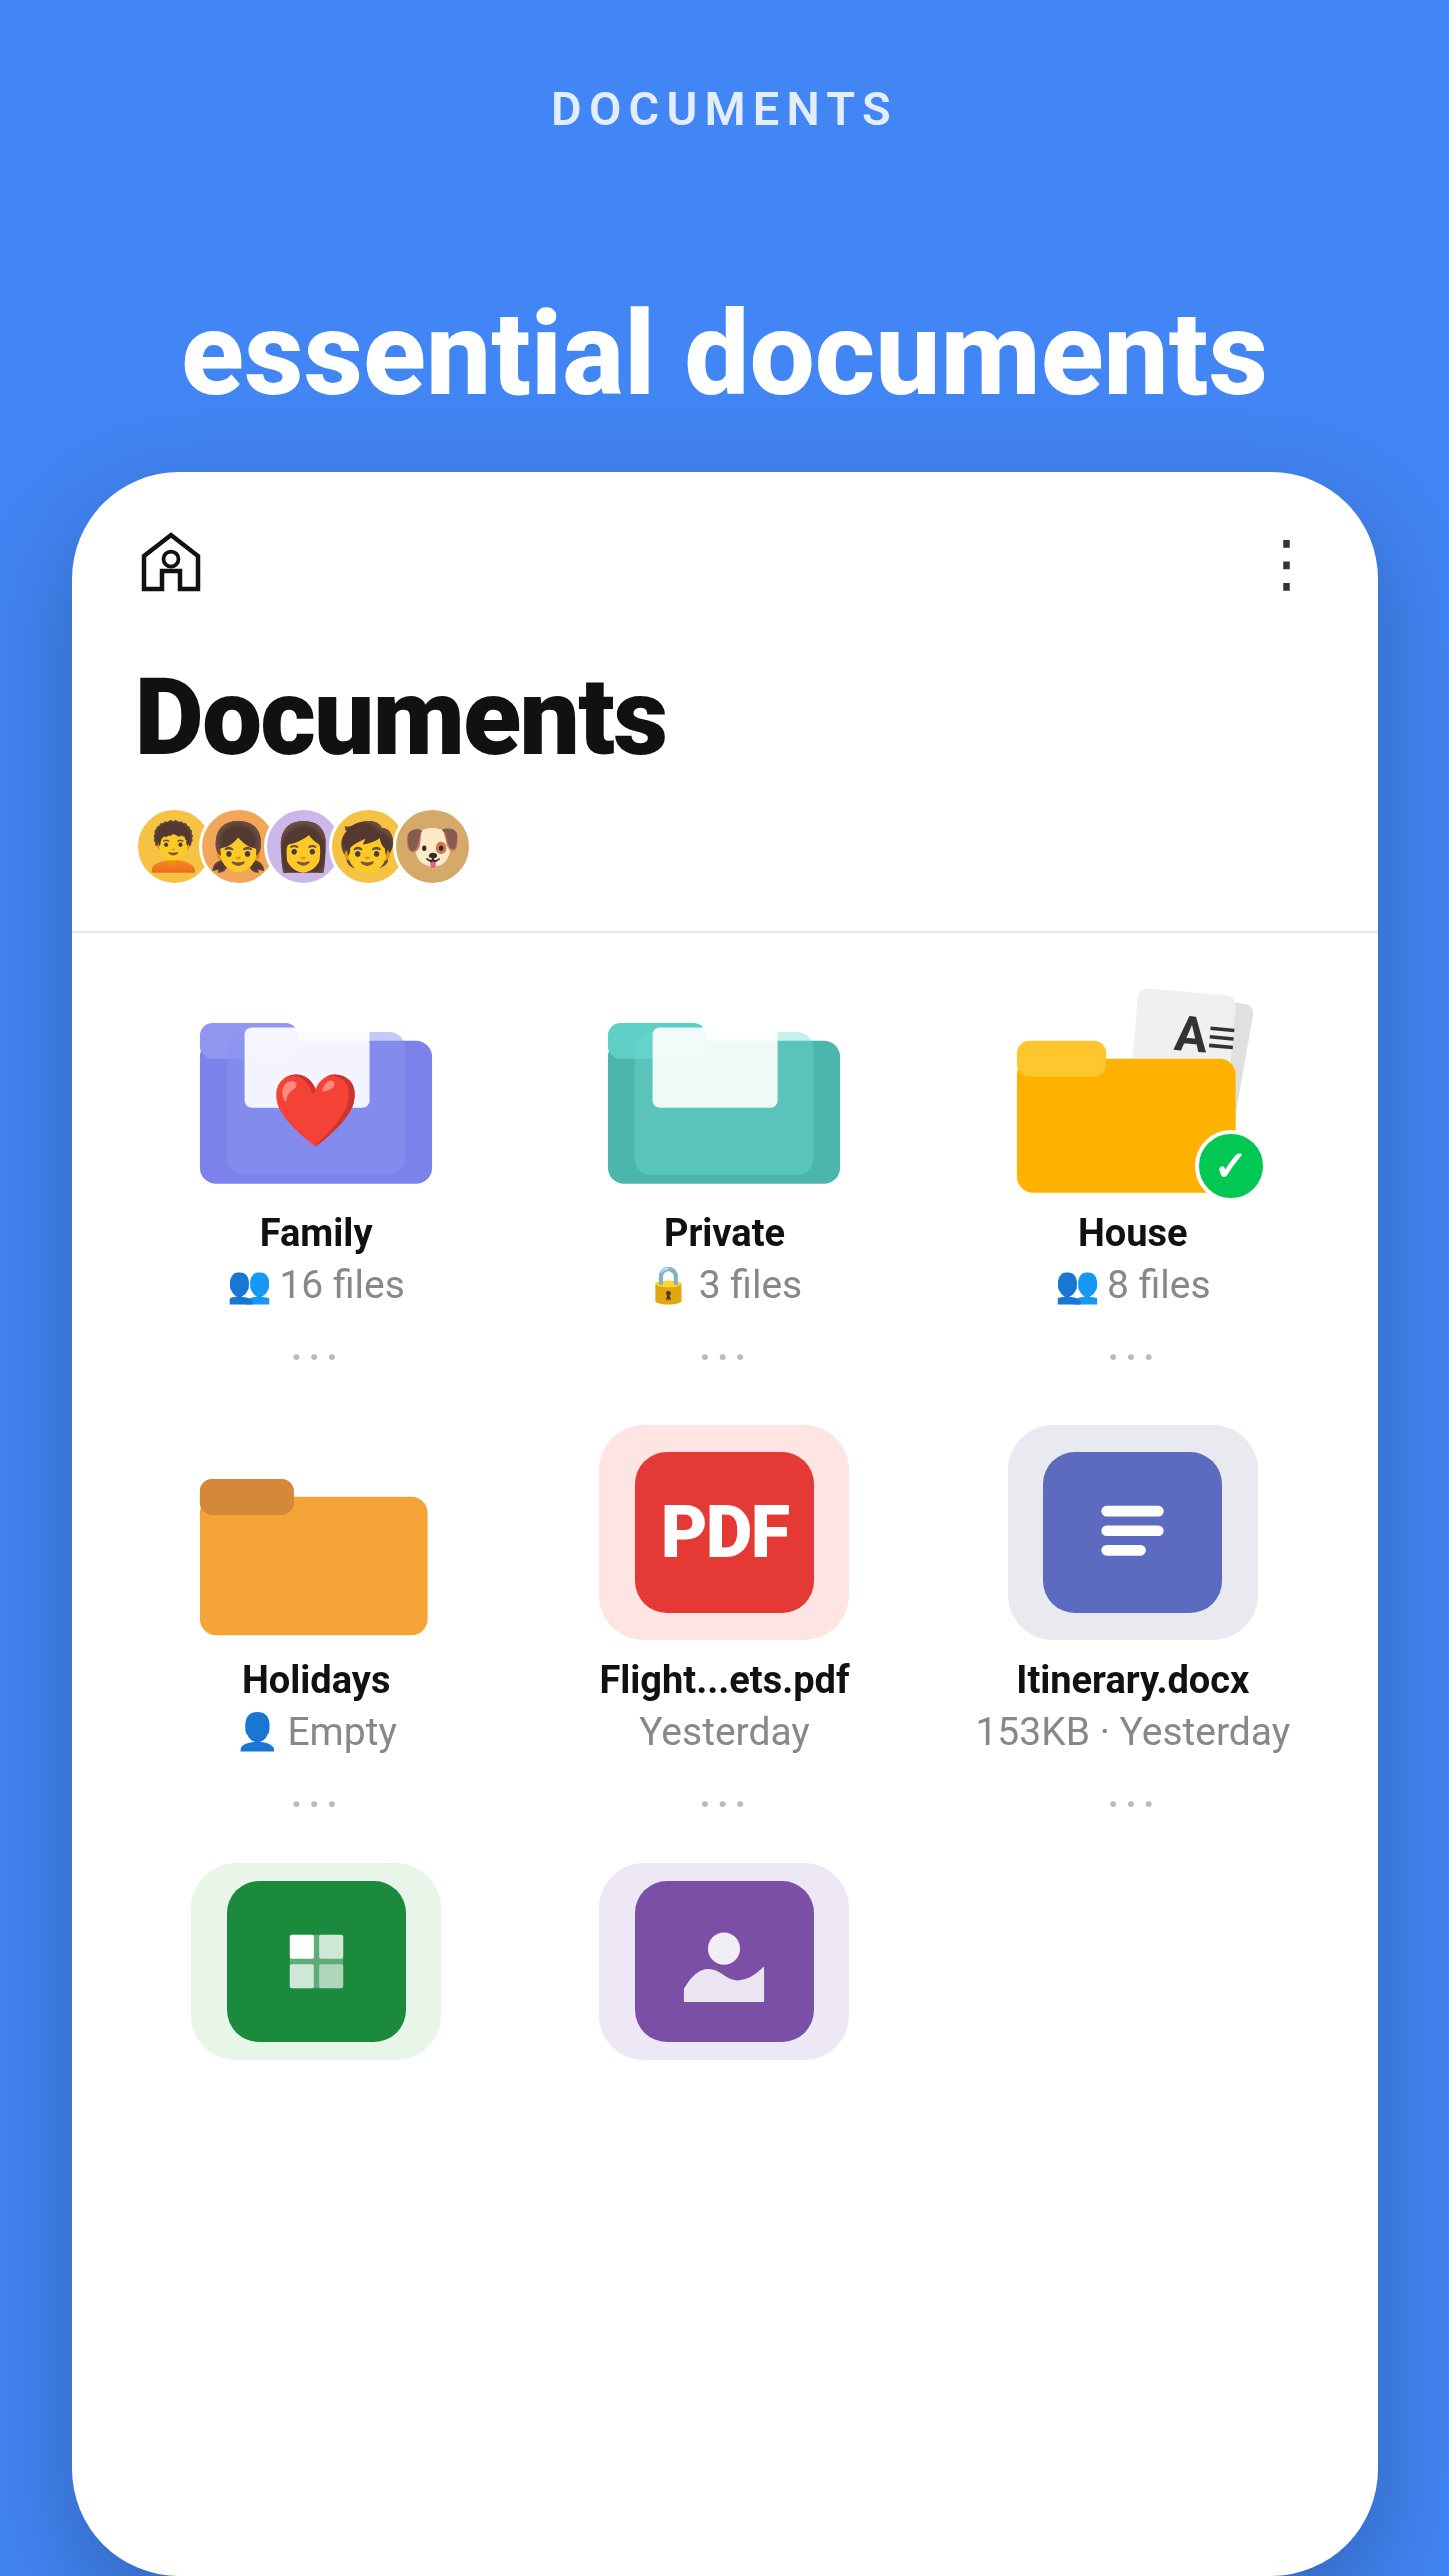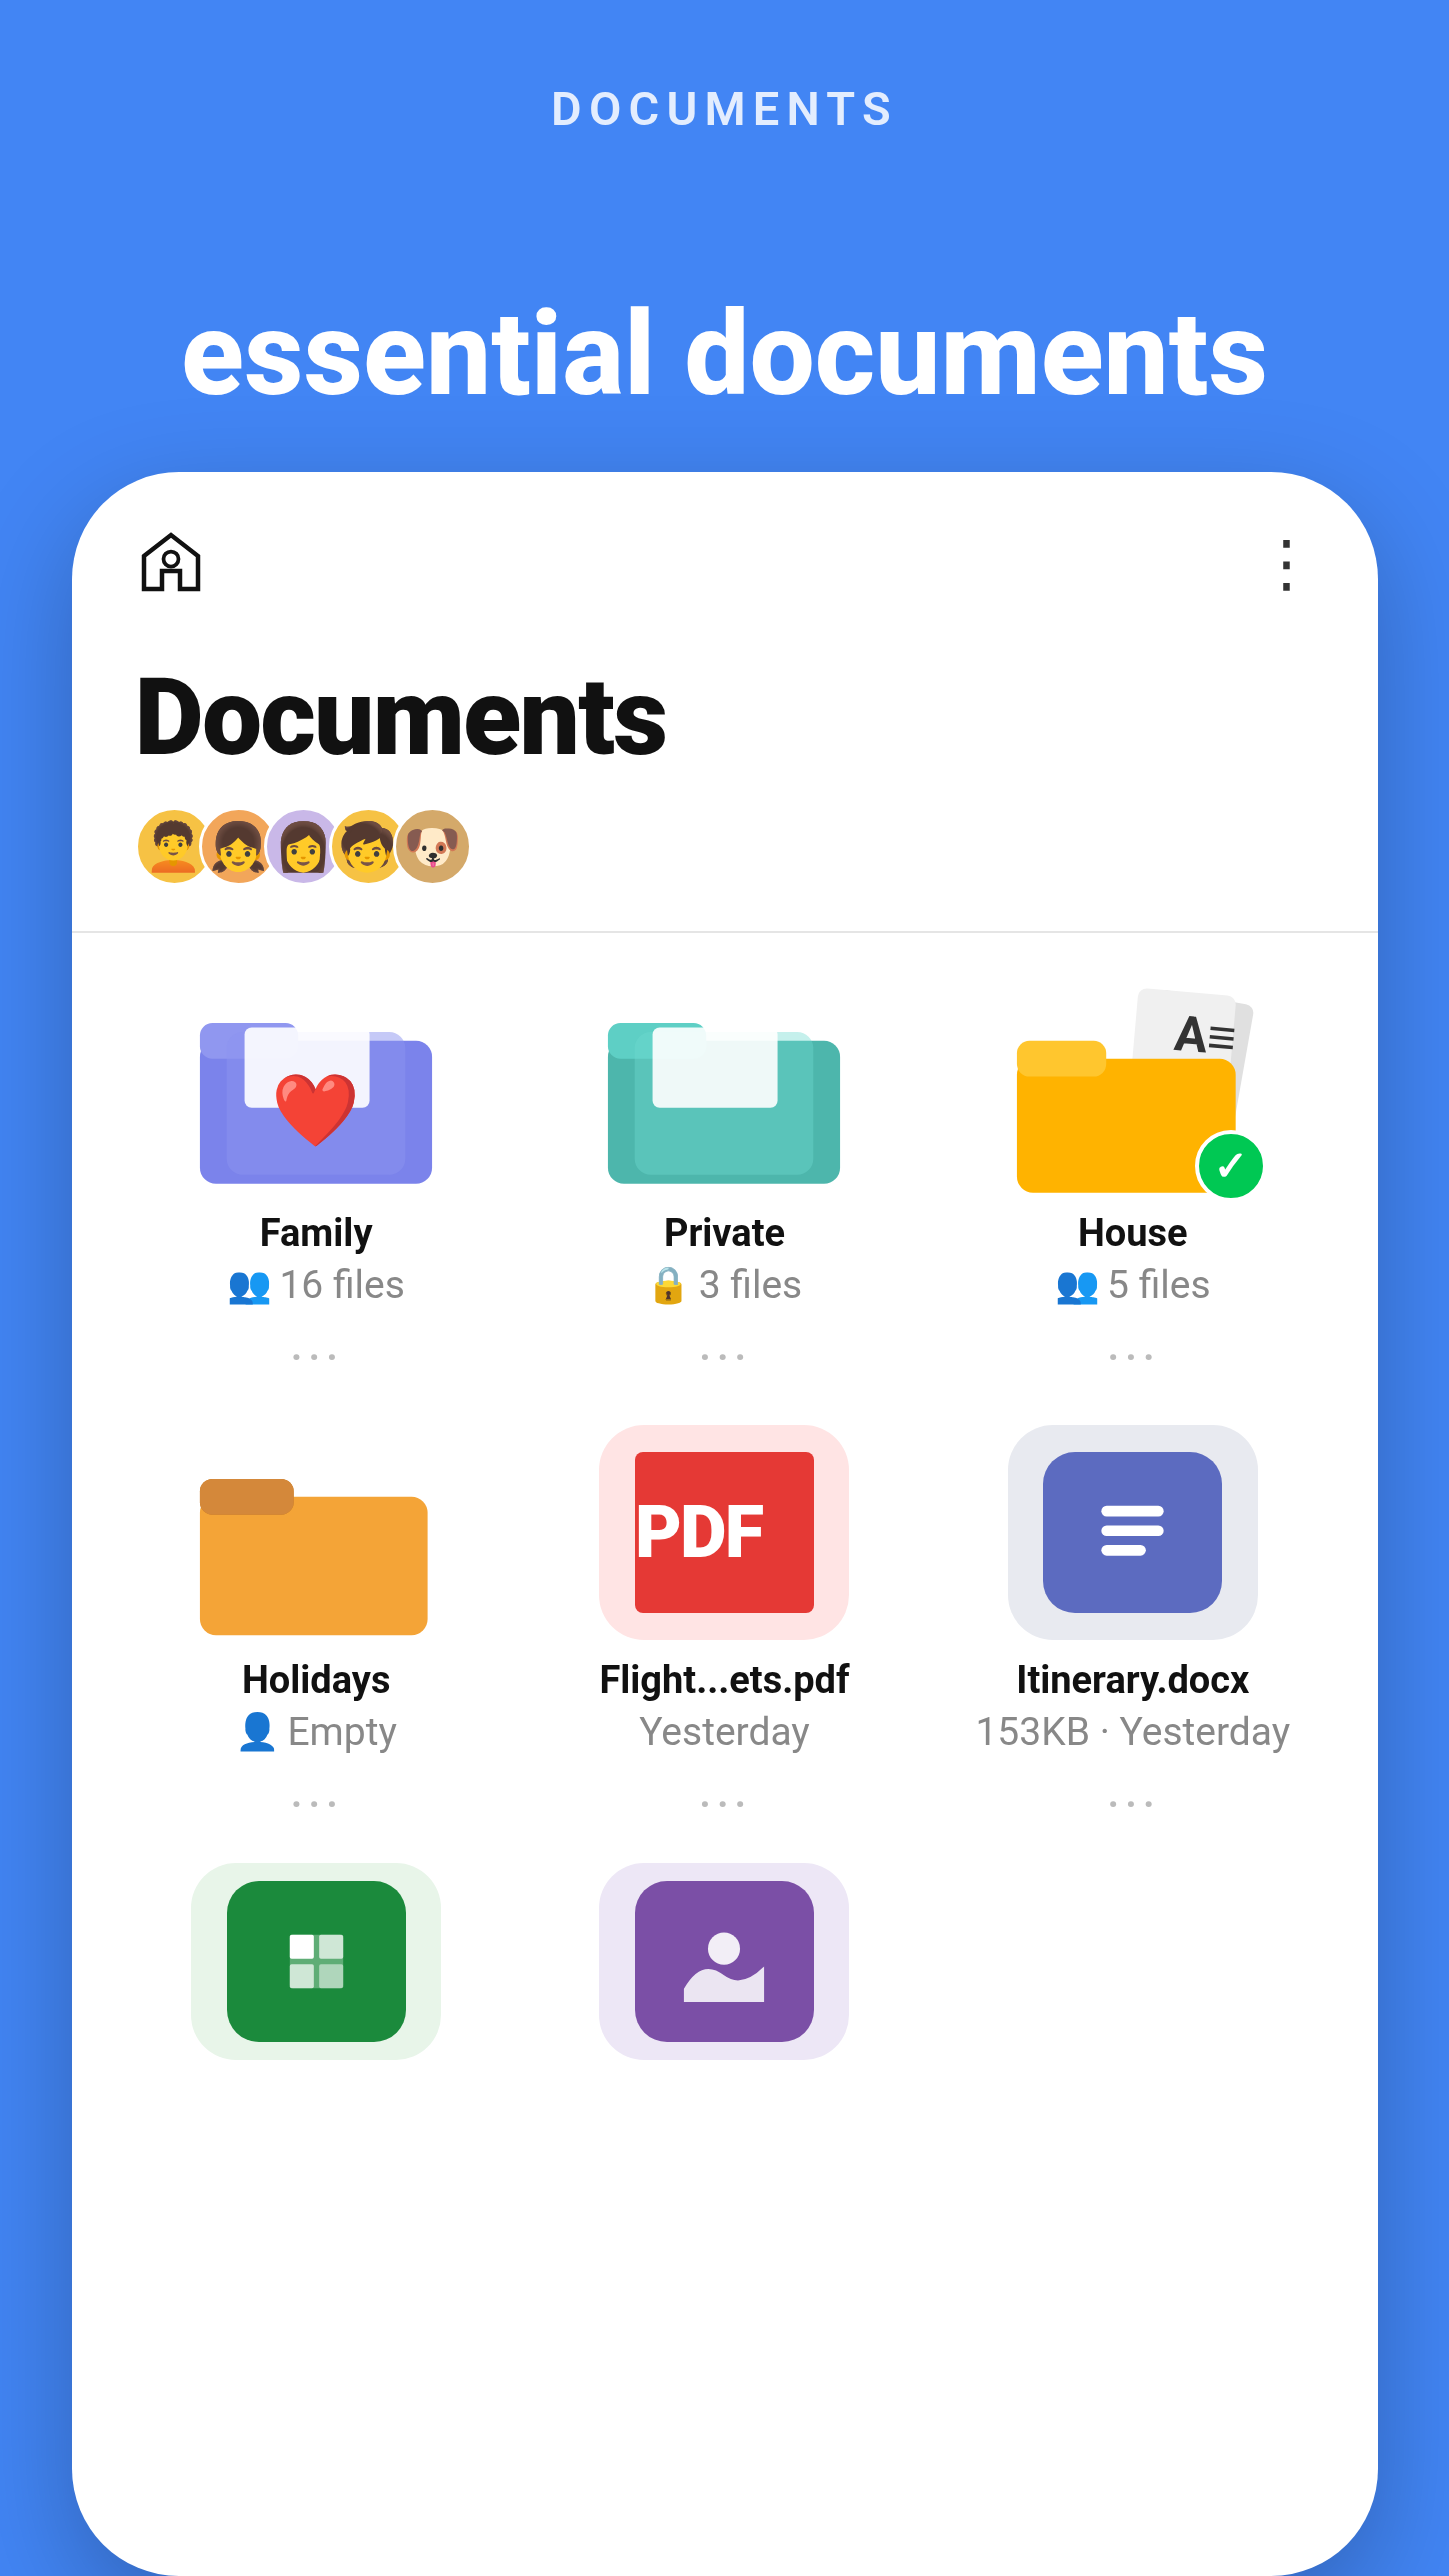--- a/index.html
+++ b/index.html
@@ -328,21 +328,21 @@
             <rect x="10" y="90" width="245" height="150" rx="18" fill="#FFB300"></rect>
             <rect x="10" y="70" width="100" height="40" rx="14" fill="#FFC62E"></rect>
 
             <text x="125" y="195" text-anchor="middle" font-size="85">🏠</text>
           </svg>
           <div class="check-badge"></div>
         </div>
         <div class="item-name">House</div>
         <div class="item-meta">
           <span style="font-size:36px;">👥</span>
-          <span>5 files</span>
+          <span>8 files</span>
         </div>
         <div class="more-dots">···</div>
       </div>
     </div>
   </div>
 
   <div class="grid-section" style="padding-top:9px;">
     <div class="grid">
 
       <div class="folder-item">
@@ -357,21 +357,21 @@
         <div class="item-name">Holidays</div>
         <div class="item-meta">
           <span style="font-size:36px;">👤</span>
           <span>Empty</span>
         </div>
         <div class="more-dots">···</div>
       </div>
 
       <div class="folder-item">
         <div class="file-icon-wrap pdf-bg" style="width:250px;height:215px;border-radius:45px;">
-          <div style="width:179px;height:161px;background:#E53935;border-radius:8px;display:flex;align-items:center;">
+          <div style="width:179px;height:161px;background:#E53935;border-radius:32px;display:flex;align-items:center;justify-content:center;">
             <span style="font-size:72px;font-weight:900;color:white;letter-spacing:-1.8px;">PDF</span>
           </div>
         </div>
         <div class="item-name">Flight...ets.pdf</div>
         <div class="item-meta">
           <span>Yesterday</span>
         </div>
         <div class="more-dots">···</div>
       </div>
 

